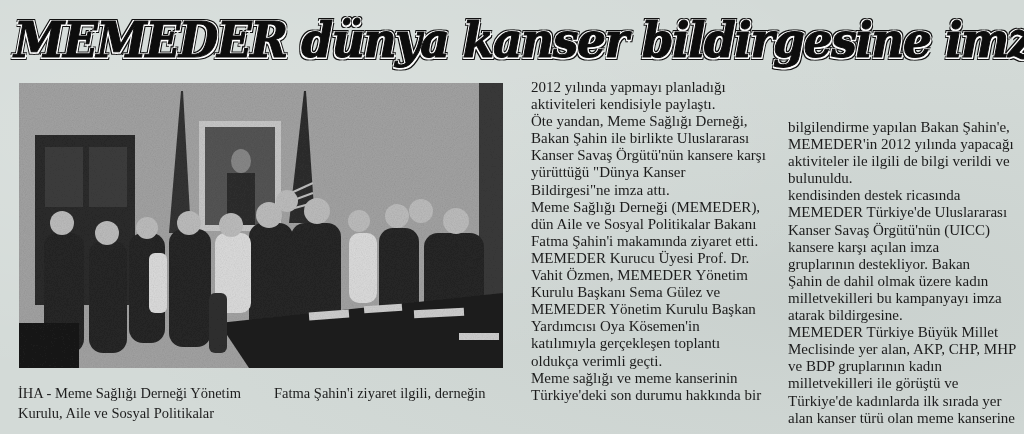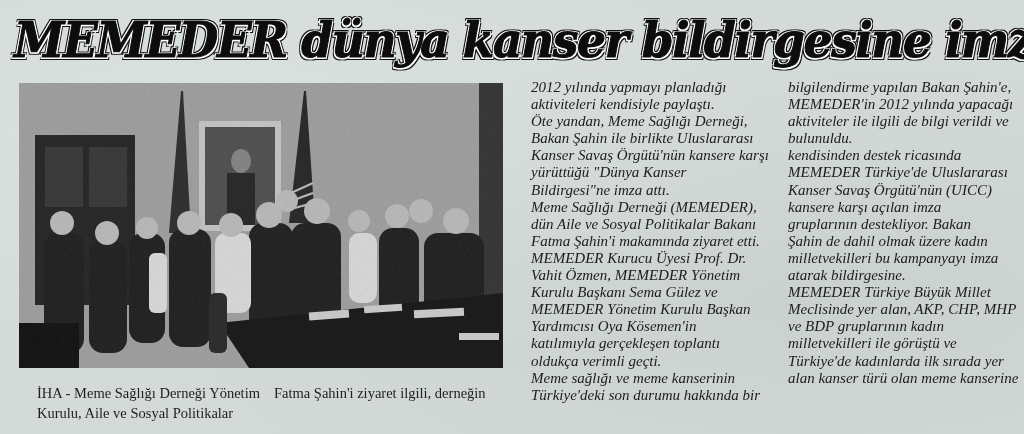--- a/index.html
+++ b/index.html
@@ -48,33 +48,32 @@
     }
     .photo svg { display: block; }
     .caption {
       position: absolute;
       top: 383px;
       font-size: 14.5px;
       line-height: 20px;
       white-space: nowrap;
       color: #1e1e1e;
     }
-    .caption.left { left: 18px; margin-left: 19px; }
+    .caption.left { left: 18px; }
     .caption.right { left: 274px; }
     .col {
       position: absolute;
       top: 79px;
       font-size: 15px;
       line-height: 17.1px;
       white-space: nowrap;
       color: #1c1c1c;
-      font-style: italic;
     }
     .col.c1 { left: 531px; }
-    .col.c2 { left: 788px; }
+    .col.c2 { left: 788px; margin-top: 40px; }
     .line { display: block; }
   </style>
 </head>
 <body>
 
 <h1 class="headline">MEMEDER dünya kanser bildirgesine imza attı</h1>
 
 <div class="photo">
   <svg width="484" height="285" viewBox="0 0 484 285">
     <defs>

